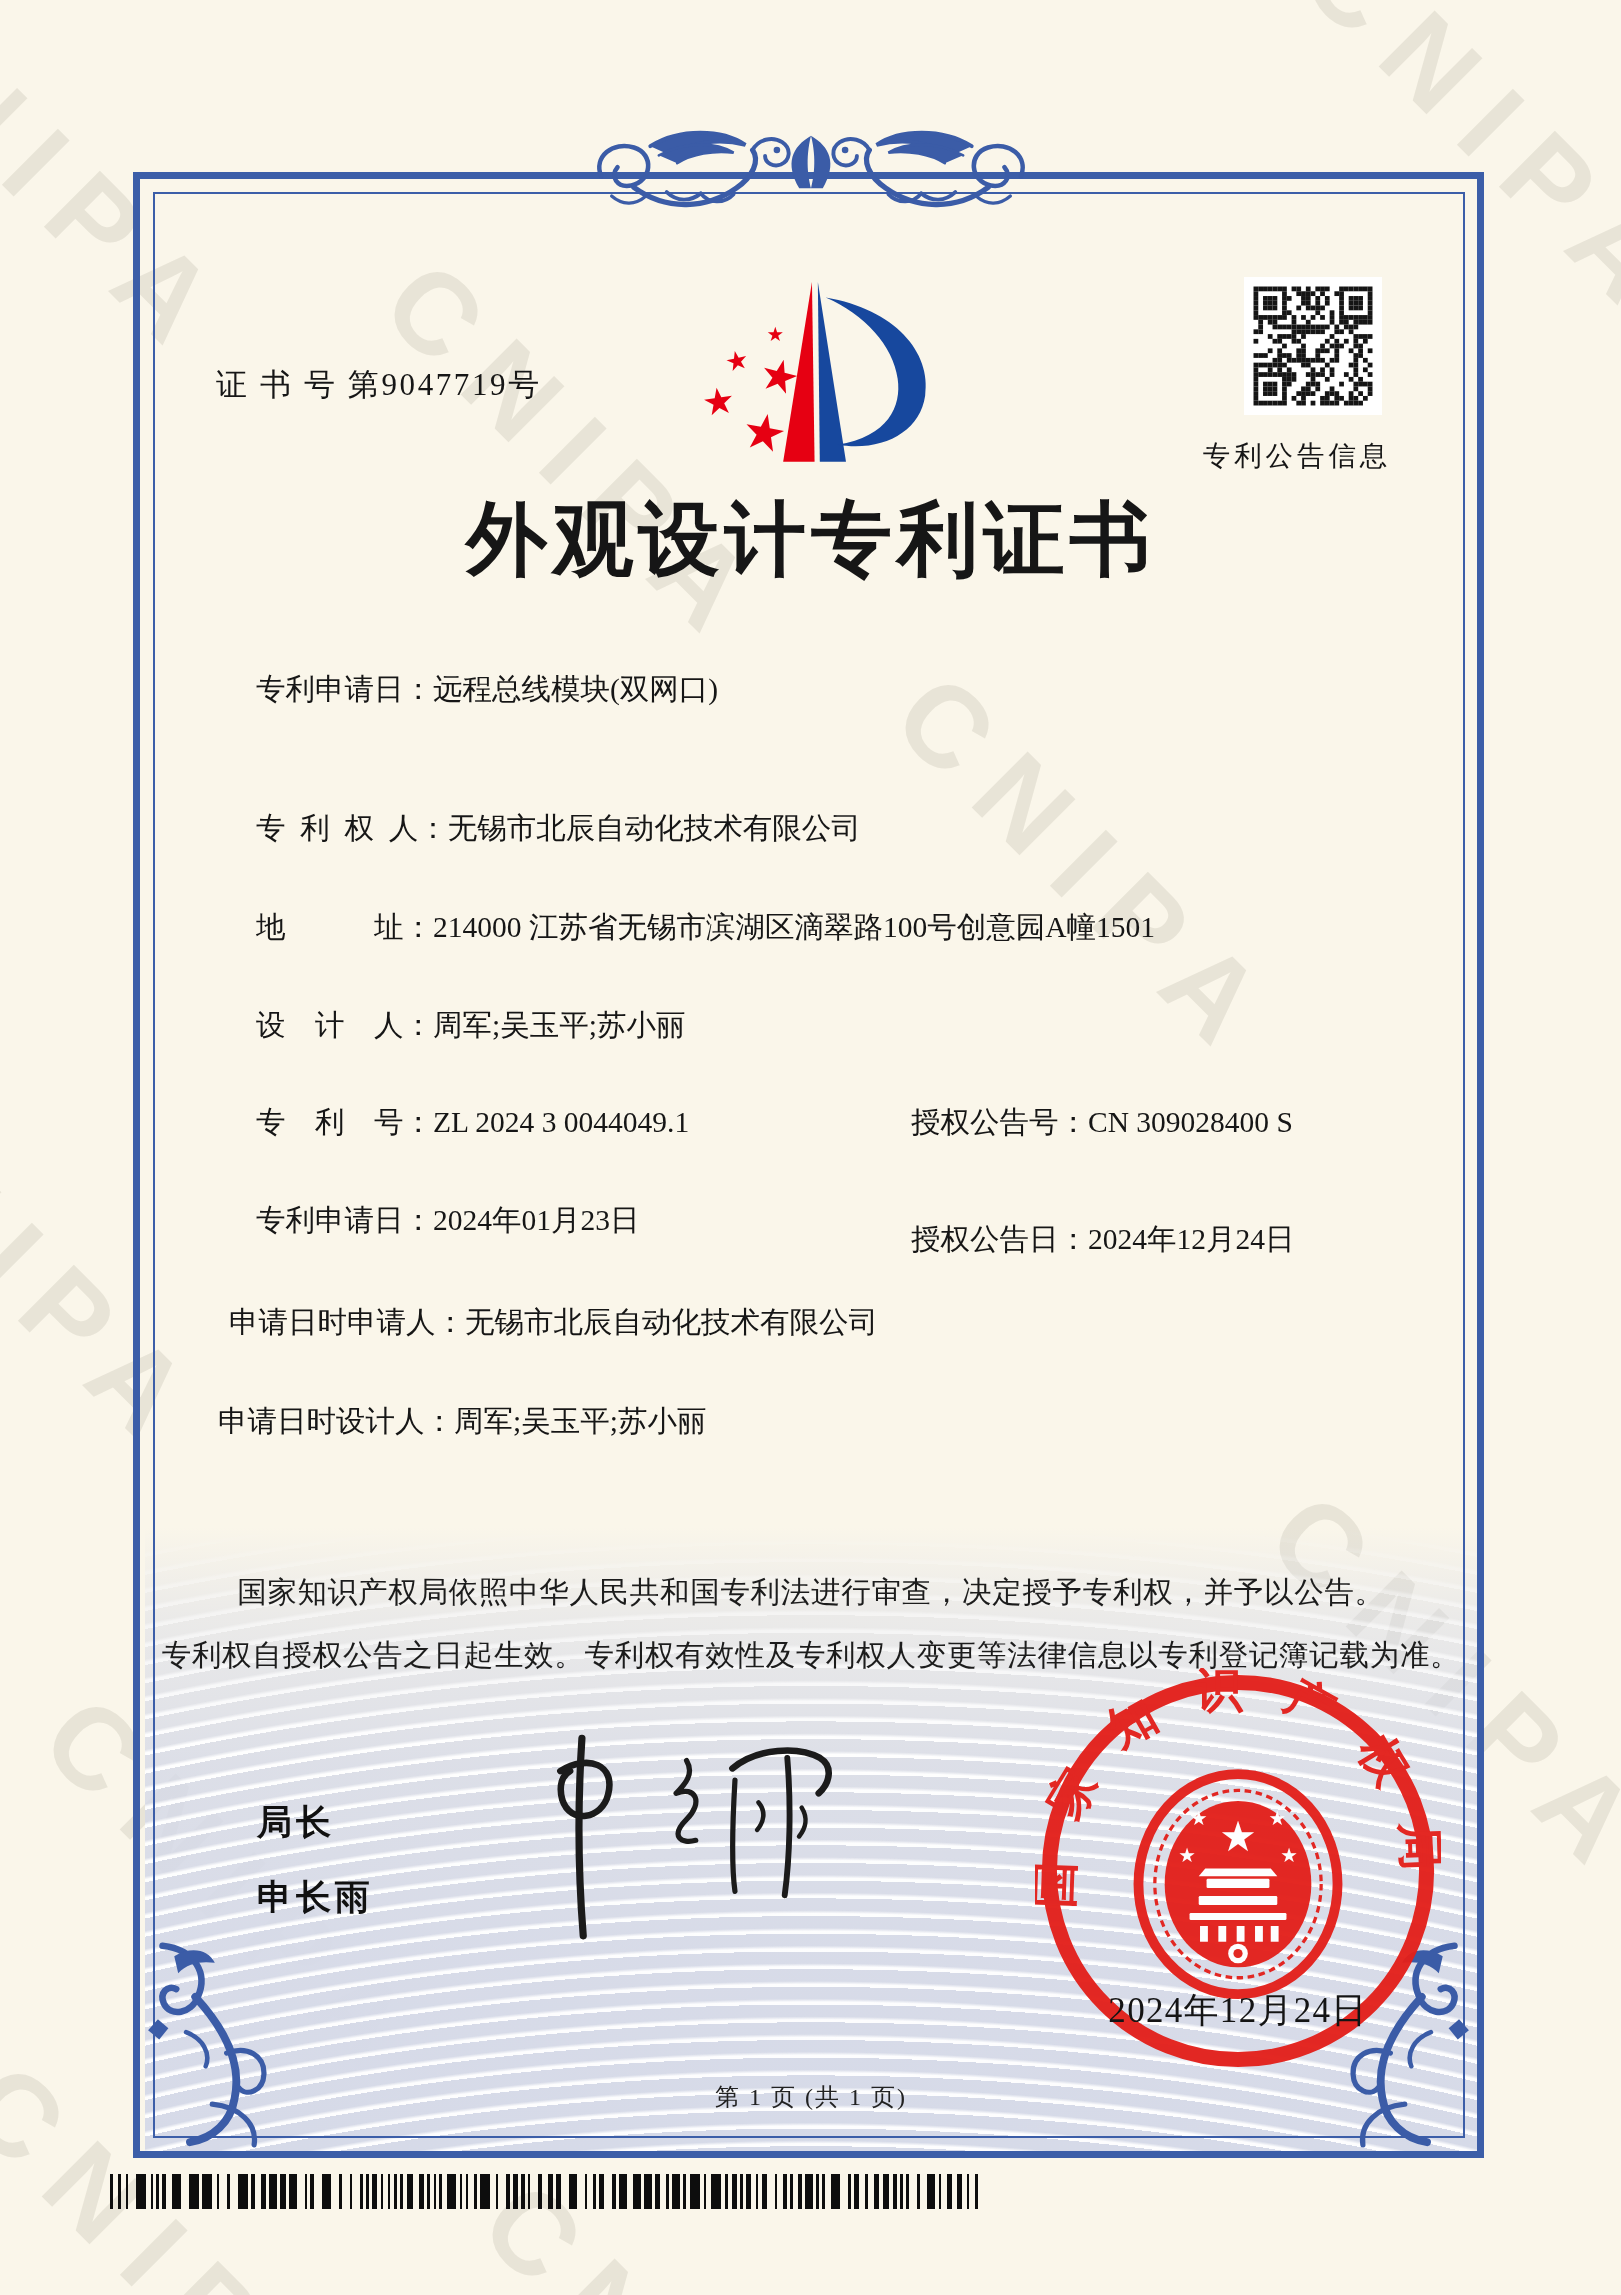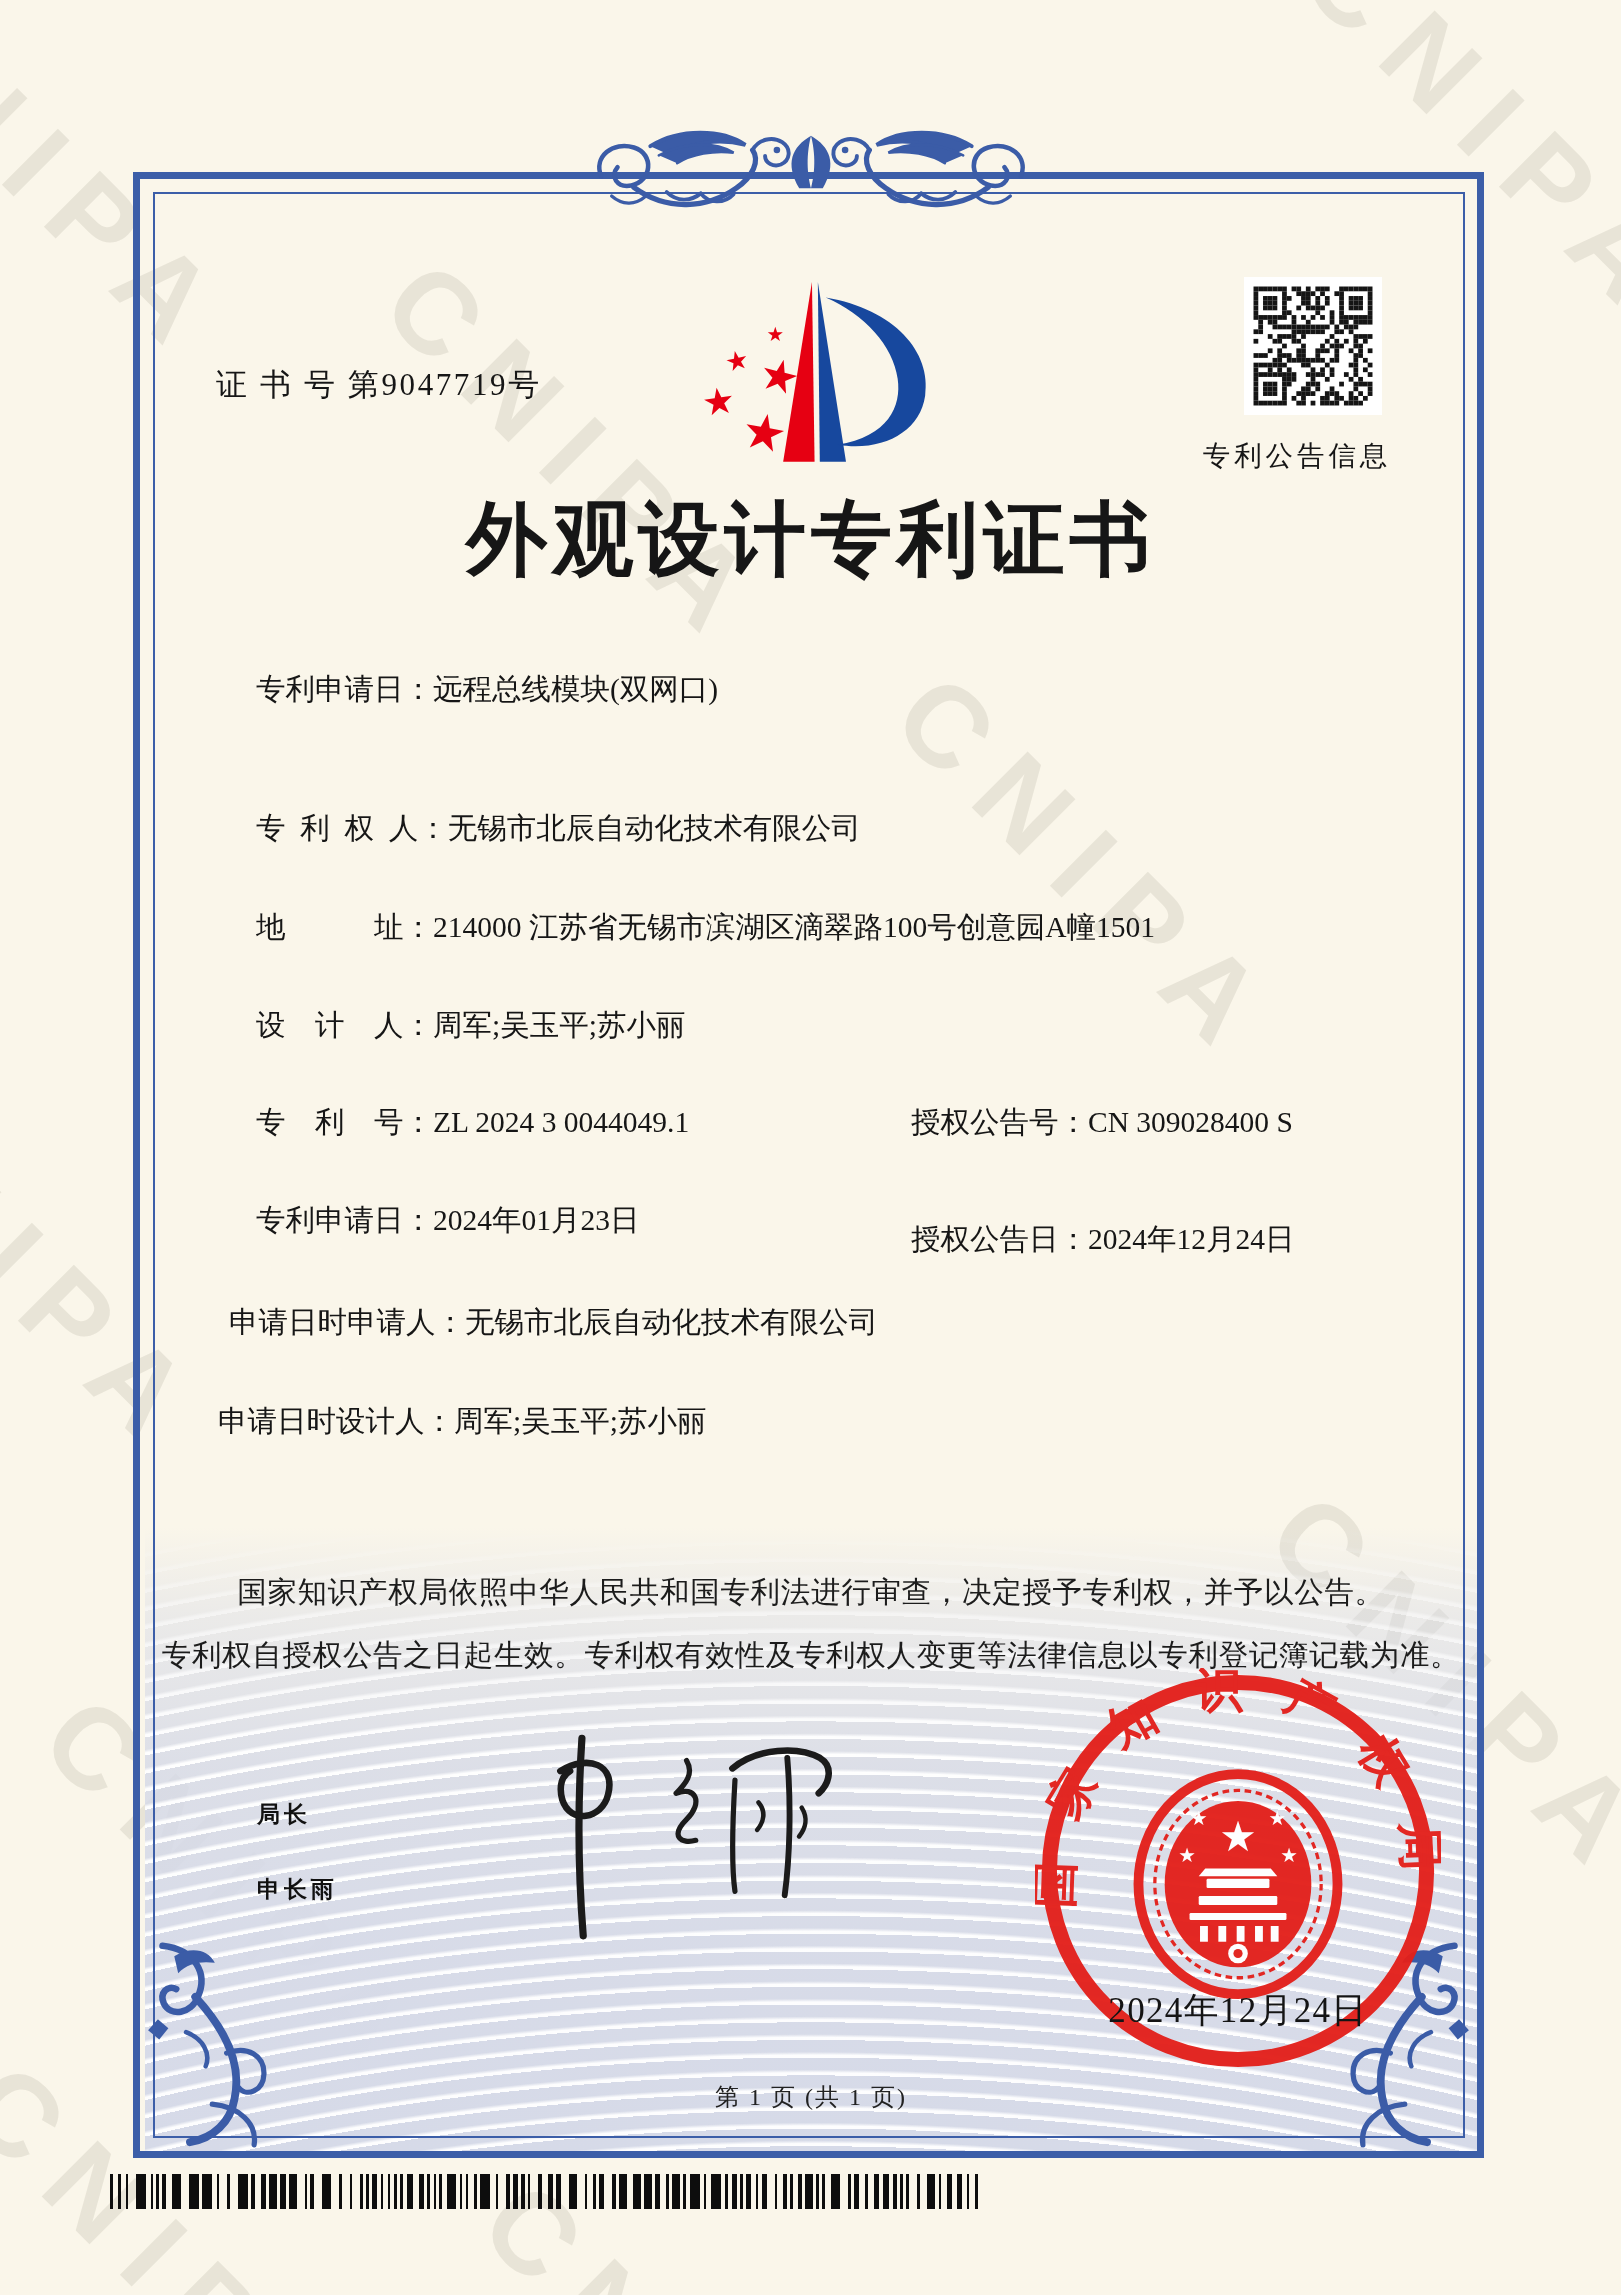--- a/index.html
+++ b/index.html
@@ -37,21 +37,21 @@
       font-size:81px;font-weight:bold;letter-spacing:5.2px;}
   .row{position:absolute;font-size:29.5px;white-space:pre;}
   .r1{left:256px;top:670px;} .r2{left:256px;top:809px;} .r3{left:256px;top:908px;}
   .r4{left:256px;top:1006px;} .r5{left:256px;top:1103px;font-family:Liberation Serif, serif;} .r5b{left:911px;top:1103px;}
   .r6{left:256px;top:1201px;} .r6b{left:911px;top:1201px;margin-top:19px;}
   .r7{left:229px;top:1303px;} .r8{left:218px;top:1402px;}
   .statement{position:absolute;left:0;width:1622px;text-align:center;font-size:29.5px;
       letter-spacing:0.7px;color:#1c1c1c;}
   .st1{top:1573px;} .st2{top:1636px;}
   .signer{position:absolute;left:257px;font-family:"Liberation Sans","DejaVu Sans",sans-serif;
-      font-weight:700;font-size:23px;letter-spacing:3.9px;color:#111;}
+      font-weight:700;font-size:35px;letter-spacing:3.9px;color:#111;}
   .signer-title{top:1799px;} .signer-name{top:1874px;}
   .seal-date{position:absolute;left:1035px;top:1987px;width:406px;text-align:center;
       font-size:35px;letter-spacing:1.3px;color:#141414;}
   .footer{position:absolute;left:0;top:2081px;width:1622px;text-align:center;
       font-size:24px;letter-spacing:2px;color:#222;}
   .barcode{position:absolute;left:110px;top:2174px;width:904px;height:35px;
       display:flex;align-items:stretch;overflow:hidden;}
   .barcode i{display:block;background:#0d0d0d;flex:0 0 auto;height:100%;}
   svg{display:block;}
 </style>

